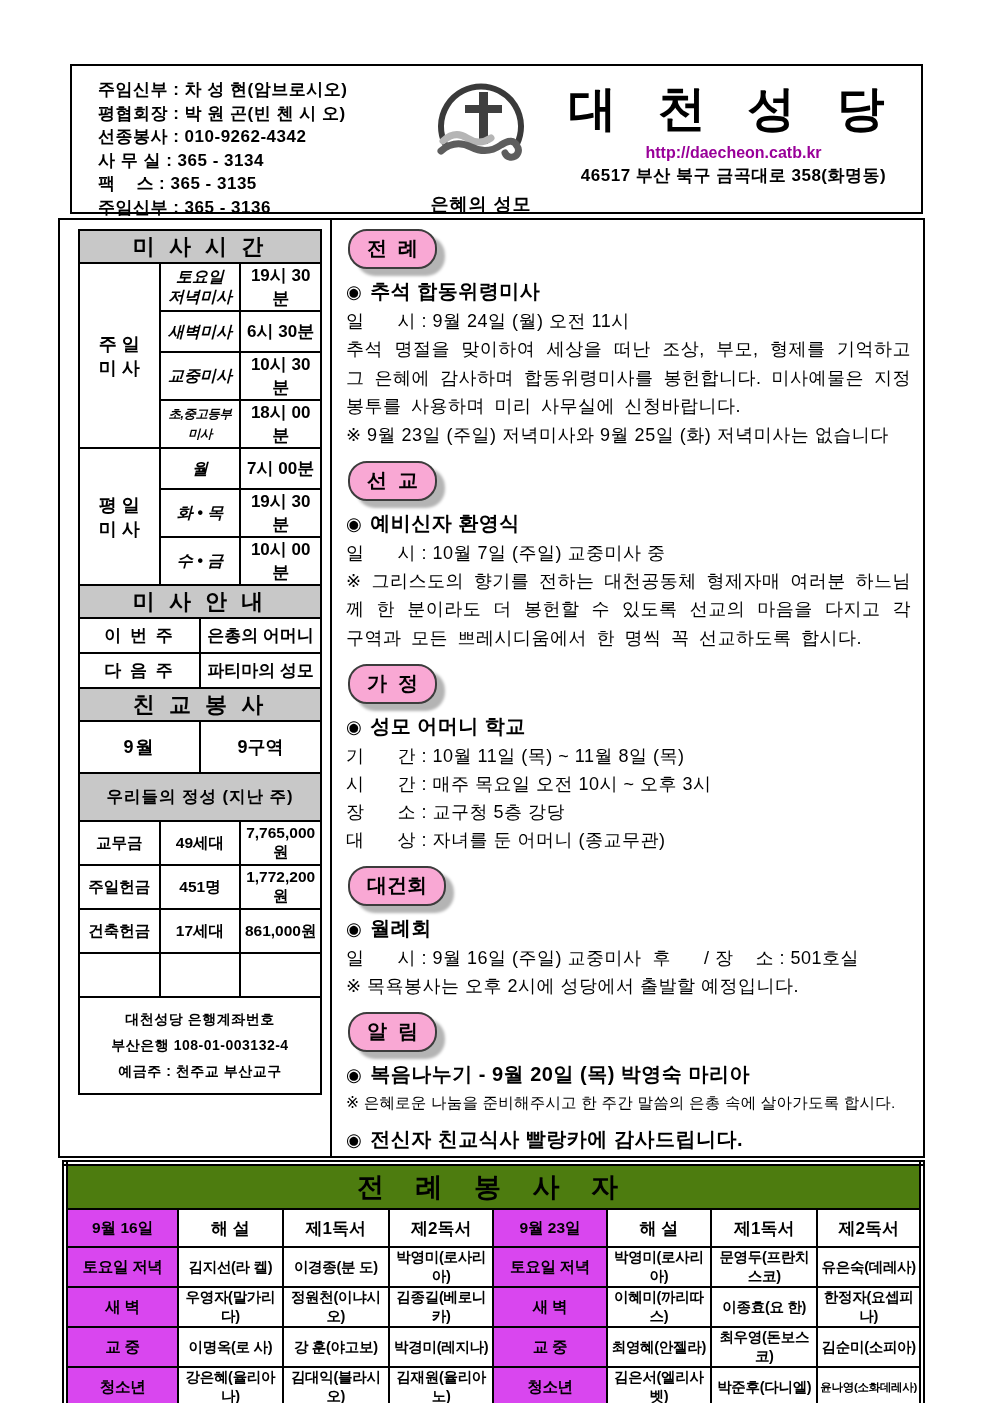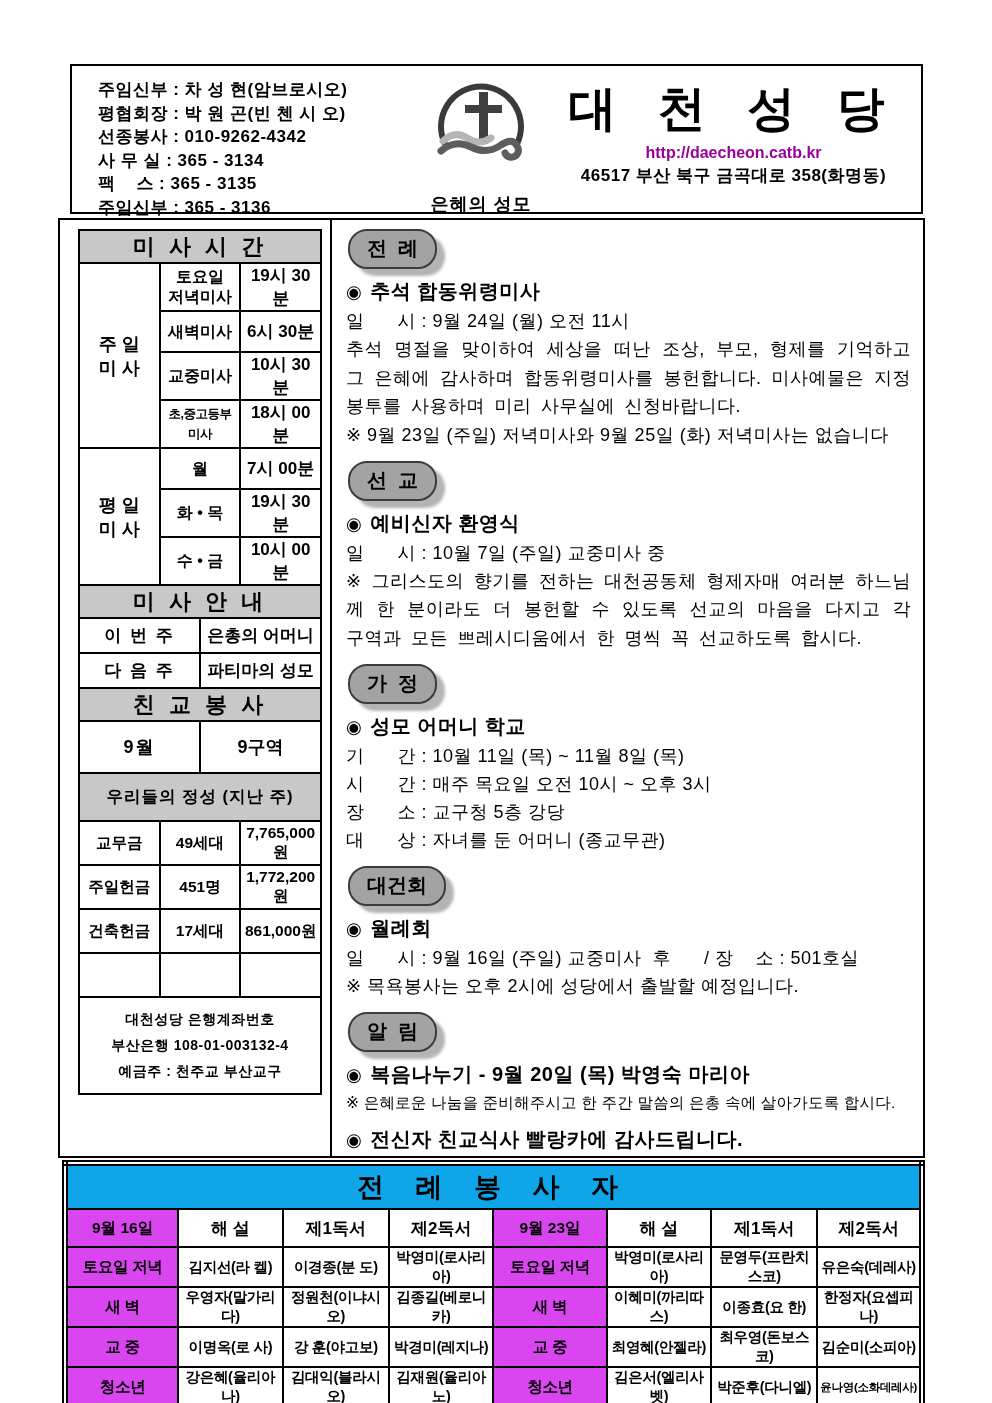--- a/index.html
+++ b/index.html
@@ -31,60 +31,60 @@
   }
   .side-col{width:272px;border-right:2px solid #000;box-sizing:border-box;padding:9px 0 0 18px;}
   .main-col{flex:1;padding:6px 12px 0 14px;overflow:hidden;}
 
   
   .stable{border-collapse:collapse;width:244px;table-layout:fixed;margin-top:-2px;}
   .stable:first-child{margin-top:0;}
   .stable th,.stable td{border:2px solid #000;text-align:center;font-weight:bold;padding:0 2px;box-sizing:border-box;}
   .stable th{background:#c8c8c8;font-size:22px;letter-spacing:4px;height:33px;}
   .grp{font-size:18px;width:54px;line-height:24px;}
-  .mname{font-size:16px;width:100px;line-height:20px;height:41px;}
+  .mname{font-size:16px;width:100px;line-height:20px;height:41px;font-style:italic;}
   .mname.small{font-size:12.5px;letter-spacing:-.5px;}
   .mtime{font-size:17px;width:90px;}
   .info-l{font-size:17px;width:84px;height:35px;letter-spacing:2px;}
   .info-r{font-size:17px;}
   .fel-row td{height:52px;font-size:18px;}
   .off-name{font-size:15.5px;width:82px;height:44px;}
   .off-cnt{font-size:15.5px;width:66px;text-align:right;padding-right:4px;}
   .off-amt{font-size:15.5px;text-align:right;padding-right:4px;}
   .off-title{font-size:16.5px !important;letter-spacing:1px !important;height:48px !important;}
   .empty-row td{height:44px;}
   .bank-box{
     width:244px;border:2px solid #000;box-sizing:border-box;margin-top:-2px;
     text-align:center;padding:8px 0 9px 0;
   }
   .bank-line{font-size:14px;font-weight:bold;line-height:26px;letter-spacing:.5px;}
 
   
   .section{margin-bottom:9px;}
   .badge{
-    display:inline-block;white-space:pre;background:#a3a3a3;border:2px solid #3c3c3c;
+    display:inline-block;white-space:pre;background:#f9a8d4;border:2px solid #3c3c3c;
     border-radius:19px;padding:4px 17px 5px 17px;font-size:20px;font-weight:bold;
     box-shadow:8px 7px 3px #b4b4b4;margin:3px 0 7px 2px;
   }
   .item-title{font-size:20px;font-weight:bold;line-height:30px;letter-spacing:.5px;}
   .item-title .bullet{font-size:18px;margin-right:8px;}
   .cline{font-size:18px;line-height:28px;letter-spacing:.5px;}
   .cpara{font-size:18px;line-height:28.5px;letter-spacing:.5px;word-spacing:4px;text-align:justify;}
   .cnote-sm{font-size:15.5px;line-height:26px;letter-spacing:.2px;}
   .csub-bold{font-size:17.5px;font-weight:bold;line-height:27px;margin-left:8px;}
   .notice-item{margin-bottom:8px;}
 
   
   .ministers{
     position:absolute;left:62px;top:1160px;width:863px;
     border-collapse:collapse;table-layout:fixed;
     border:6px double #000;
   }
   .ministers td,.ministers th{border:2px solid #000;text-align:center;font-weight:bold;padding:0 1px;box-sizing:border-box;overflow:hidden;}
-  .m-title{font-size:27px;letter-spacing:12px;height:46px;background:#0ea5e9;}
+  .m-title{font-size:27px;letter-spacing:12px;height:46px;background:#4d7c0f;}
   .m-head td{height:38px;font-size:17px;}
   .m-row td{height:37px;font-size:14.5px;letter-spacing:-.3px;}
   .m-row td.lbl,.m-head td.lbl{background:#d946ef;font-size:15.5px;}
   .small-cell{font-size:11.5px !important;}
 </style>
 </head>
 <body>
 
 <div class="header-box">
   <div class="contact">

